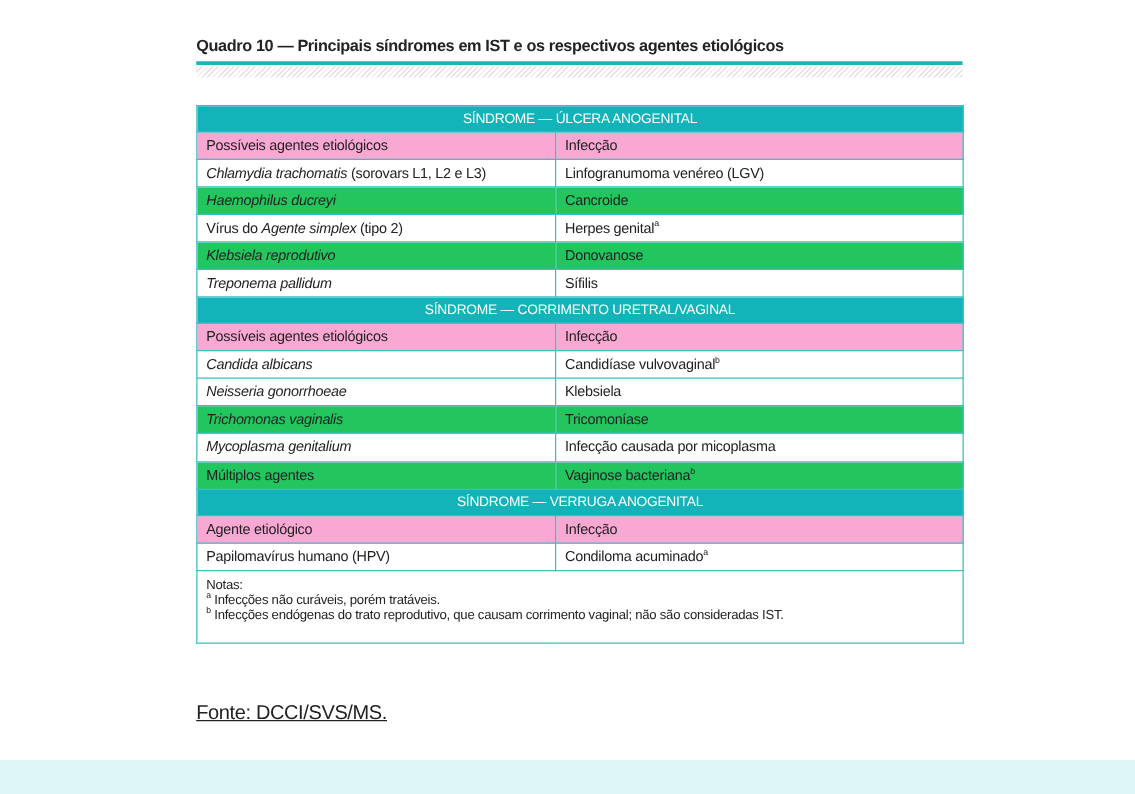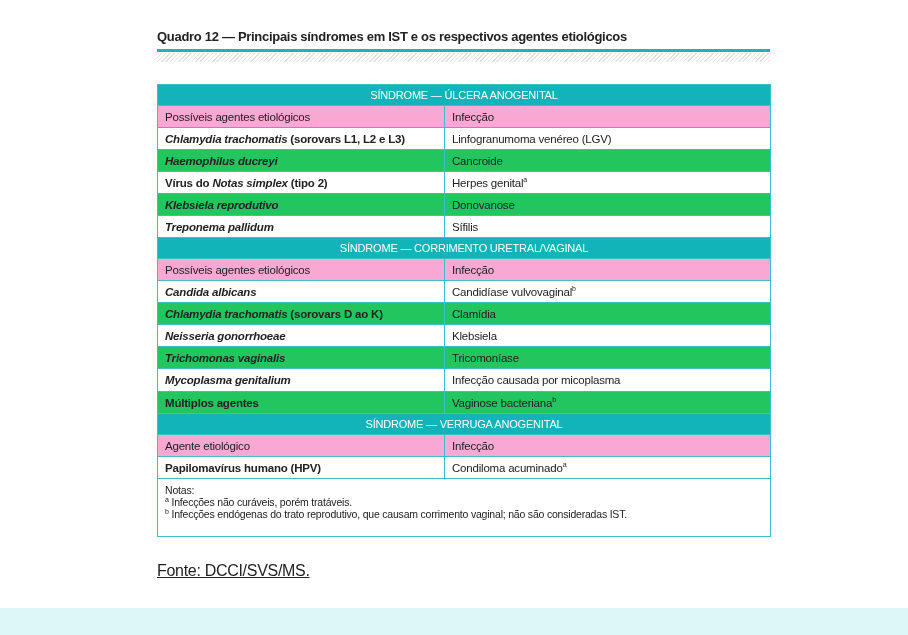--- a/index.html
+++ b/index.html
@@ -4,36 +4,36 @@
 <style>
   html, body { margin:0; padding:0; }
   body { width:908px; height:635px; background:#ffffff; position:relative; overflow:hidden;
          font-family:"Liberation Sans", "DejaVu Sans", sans-serif; color:#222; }
   .title { position:absolute; left:157px; top:29px; font-size:13px; font-weight:bold; letter-spacing:-0.3px; color:#222; }
   .title-rule { position:absolute; left:157px; top:49px; width:613px; height:3px; background:#1ab4b9; }
   .title-hatch { position:absolute; left:157px; top:53px; width:613px; height:9px;
     background: repeating-linear-gradient(135deg, #e2e2e2 0px, #e2e2e2 1px, #ffffff 1px, #ffffff 3px); }
   table { position:absolute; left:157px; top:84px; width:614px; border-collapse:collapse; font-size:11.5px; letter-spacing:-0.2px; }
   td { border:1.5px solid #3cbfc3; padding:0 7px; height:21px; vertical-align:middle; white-space:nowrap; }
-  td.c1 { width:272px;font-weight:bold; }
+  td.c1 { width:272px; }
   tr.section td { background:#12b3b9; color:#ffffff; font-weight:normal; text-align:center; height:20px; font-size:11px; }
   tr.colhead td { background:#f9a8d4; font-weight:normal; height:21px; }
   tr.alt td { background:#22c55e; }
   tr.plain td { background:#ffffff; }
   tr.tall td { height:22px; }
   tr.notes td { background:#fff; height:52px; vertical-align:top; padding-top:5px; font-size:10.5px; line-height:12px; white-space:normal; }
   i { font-style:italic; }
   sup { font-size:7px; vertical-align:super; line-height:0; }
   .fonte { position:absolute; left:157px; top:562px; font-size:16px; letter-spacing:-0.3px;text-decoration:underline; }
   .bottom-band { position:absolute; left:0; top:608px; width:908px; height:27px; background:#ddf6f7; }
 </style>
 </head>
 <body>
 
-<div class="title">Quadro 12 — Principais síndromes em IST e os respectivos agentes etiológicos</div>
+<div class="title">Quadro 10 — Principais síndromes em IST e os respectivos agentes etiológicos</div>
 <div class="title-rule"></div>
 <div class="title-hatch"></div>
 
 <table>
   <tbody>
 
     <tr class="section">
       <td colspan="2">SÍNDROME — ÚLCERA ANOGENITAL</td>
     </tr>
     <tr class="colhead">
@@ -42,21 +42,21 @@
     </tr>
     <tr class="plain">
       <td class="c1"><i>Chlamydia trachomatis</i><span> (sorovars L1, L2 e L3)</span></td>
       <td><span>Linfogranumoma venéreo (LGV)</span></td>
     </tr>
     <tr class="alt">
       <td class="c1"><i>Haemophilus ducreyi</i></td>
       <td><span>Cancroide</span></td>
     </tr>
     <tr class="plain">
-      <td class="c1"><span>Vírus do </span><i>Notas simplex</i><span> (tipo 2)</span></td>
+      <td class="c1"><span>Vírus do </span><i>Agente simplex</i><span> (tipo 2)</span></td>
       <td><span>Herpes genital</span><sup>a</sup></td>
     </tr>
     <tr class="alt">
       <td class="c1"><i>Klebsiela reprodutivo</i></td>
       <td><span>Donovanose</span></td>
     </tr>
     <tr class="plain">
       <td class="c1"><i>Treponema pallidum</i></td>
       <td><span>Sífilis</span></td>
     </tr>
@@ -64,24 +64,20 @@
     <tr class="section">
       <td colspan="2">SÍNDROME — CORRIMENTO URETRAL/VAGINAL</td>
     </tr>
     <tr class="colhead">
       <td class="c1">Possíveis agentes etiológicos</td>
       <td>Infecção</td>
     </tr>
     <tr class="plain">
       <td class="c1"><i>Candida albicans</i></td>
       <td><span>Candidíase vulvovaginal</span><sup>b</sup></td>
-    </tr>
-    <tr class="alt">
-      <td class="c1"><i>Chlamydia trachomatis</i><span> (sorovars D ao K)</span></td>
-      <td><span>Clamídia</span></td>
     </tr>
     <tr class="plain">
       <td class="c1"><i>Neisseria gonorrhoeae</i></td>
       <td><span>Klebsiela</span></td>
     </tr>
     <tr class="alt">
       <td class="c1"><i>Trichomonas vaginalis</i></td>
       <td><span>Tricomoníase</span></td>
     </tr>
     <tr class="plain tall">

